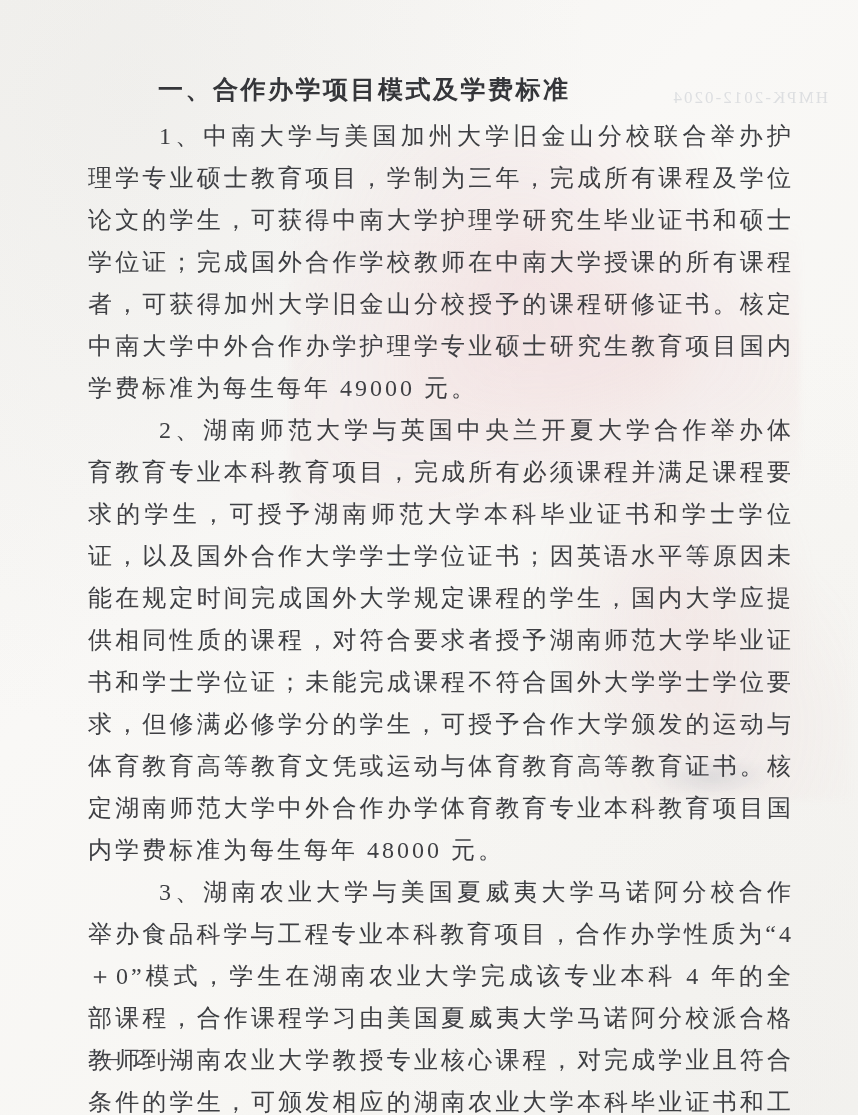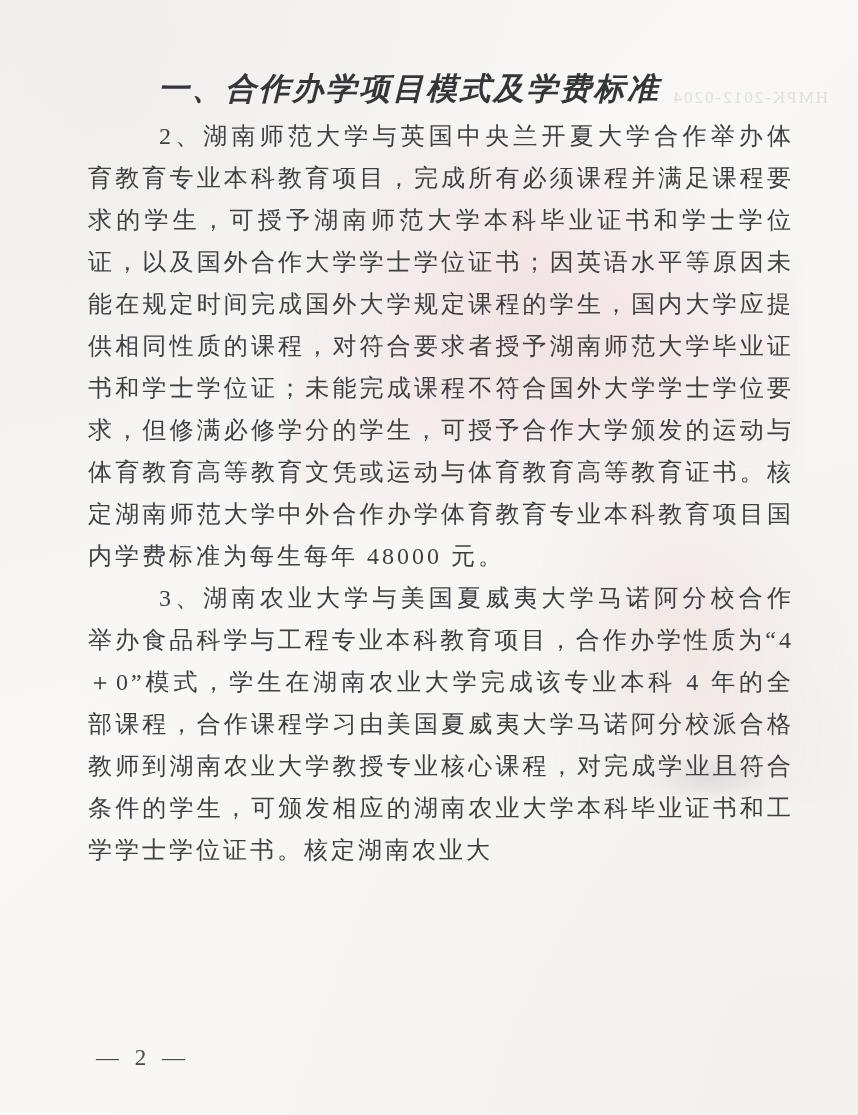--- a/index.html
+++ b/index.html
@@ -64,28 +64,27 @@
     width: 706px;
     color: #3e3f43;
     font-size: 24px;
     line-height: 42px;
     letter-spacing: 3px;
     text-align: justify;
   }
   .heading {
     margin: 0 0 5px 0;
     font-family: "Liberation Sans", "DejaVu Sans", sans-serif;
-    font-size: 31px;
+    font-size: 25px;
     font-weight: bold;
     color: #35363a;
     letter-spacing: 2.5px;
     text-indent: 70px;
     line-height: 42px;
     text-align: left;
-    font-style: italic;
   }
   .para {
     margin: 0;
     text-indent: 71px;
   }
   .page-number {
     position: absolute;
     left: 96px;
     top: 1045px;
     font-size: 23px;
@@ -99,19 +98,20 @@
 <div class="scan">
 
   <div class="bleed pink-upper"></div>
   <div class="bleed pink-middle"></div>
   <div class="bleed gray-right"></div>
 
   <div class="mirror-code">HMPK-2012-0204</div>
 
   <div class="content">
     <h1 class="heading">一、合作办学项目模式及学费标准</h1>
+    <p class="para">1、中南大学与美国加州大学旧金山分校联合举办护理学专业硕士教育项目，学制为三年，完成所有课程及学位论文的学生，可获得中南大学护理学研究生毕业证书和硕士学位证；完成国外合作学校教师在中南大学授课的所有课程者，可获得加州大学旧金山分校授予的课程研修证书。核定中南大学中外合作办学护理学专业硕士研究生教育项目国内学费标准为每生每年 49000 元。</p>
     <p class="para">2、湖南师范大学与英国中央兰开夏大学合作举办体育教育专业本科教育项目，完成所有必须课程并满足课程要求的学生，可授予湖南师范大学本科毕业证书和学士学位证，以及国外合作大学学士学位证书；因英语水平等原因未能在规定时间完成国外大学规定课程的学生，国内大学应提供相同性质的课程，对符合要求者授予湖南师范大学毕业证书和学士学位证；未能完成课程不符合国外大学学士学位要求，但修满必修学分的学生，可授予合作大学颁发的运动与体育教育高等教育文凭或运动与体育教育高等教育证书。核定湖南师范大学中外合作办学体育教育专业本科教育项目国内学费标准为每生每年 48000 元。</p>
     <p class="para">3、湖南农业大学与美国夏威夷大学马诺阿分校合作举办食品科学与工程专业本科教育项目，合作办学性质为“4＋0”模式，学生在湖南农业大学完成该专业本科 4 年的全部课程，合作课程学习由美国夏威夷大学马诺阿分校派合格教师到湖南农业大学教授专业核心课程，对完成学业且符合条件的学生，可颁发相应的湖南农业大学本科毕业证书和工学学士学位证书。核定湖南农业大</p>
   </div>
 
   <div class="page-number">— 2 —</div>
 
 </div>
 
 </body></html>

